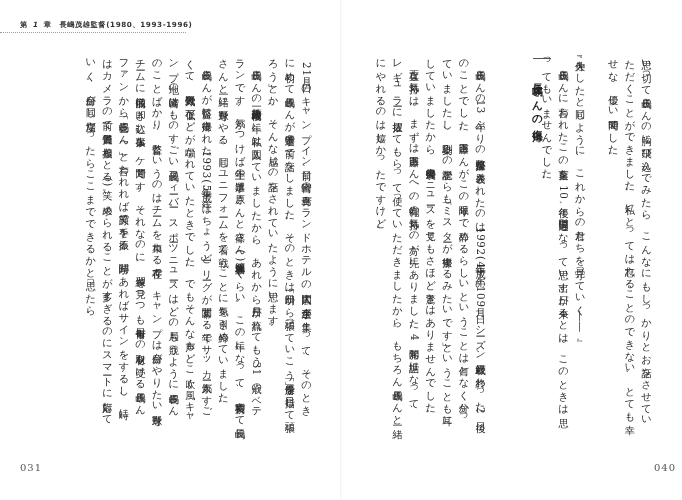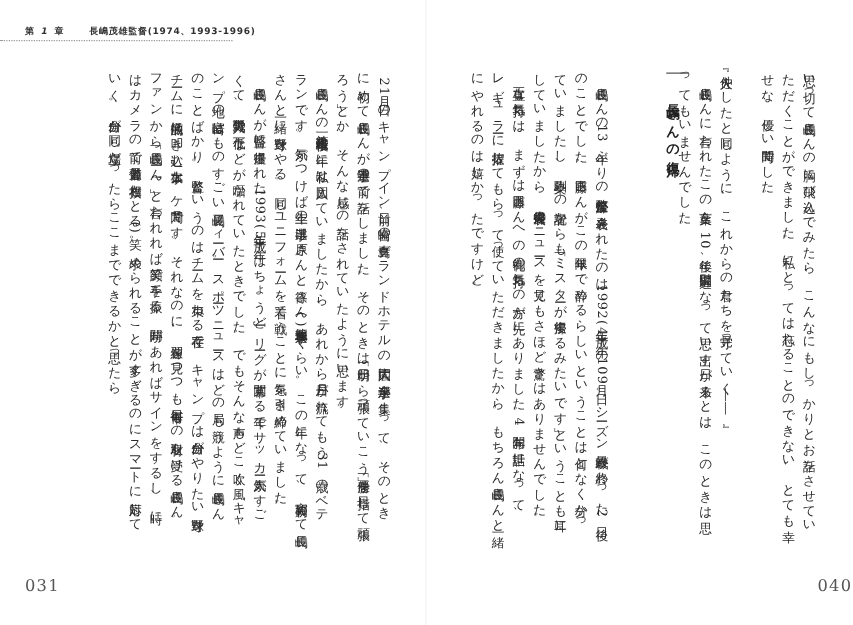--- a/index.html
+++ b/index.html
@@ -15,21 +15,21 @@
     position: absolute; left: 340px; top: 0; width: 2px; height: 500px;
     background: linear-gradient(to right, #f2f2f2, #ffffff);
   }
   
   .running-header {
     position: absolute; left: 20px; top: 20px; width: 165px;
     font-family: "DejaVu Sans", "Liberation Sans", sans-serif;
     font-size: 7.2px; font-weight: bold; color: #333; letter-spacing: 0.6px;
     white-space: nowrap;
   }
-  .running-header .chap { margin-right: 20px; }
+  .running-header .chap { margin-right: 8px; }
   .running-header .chap i { font-style: italic; margin: 0 2px; }
   .header-rule {
     position: absolute; left: 0; top: 32px; width: 186px; height: 0;
     border-top: 1px dotted #9a9a9a;
   }
   
   .vtext {
     position: absolute;
     writing-mode: vertical-rl;
     -webkit-writing-mode: vertical-rl;
@@ -55,32 +55,32 @@
     writing-mode: vertical-rl; -webkit-writing-mode: vertical-rl;
     font-family: "DejaVu Sans", "Liberation Sans", sans-serif;
     font-weight: bold; font-size: 10.6px; letter-spacing: 2px; color: #222;
   }
   
   .left-body {
     right: 368px; top: 52px; height: 370px; width: 300px;
   }
   .folio {
     position: absolute; top: 462px;
-    font-size: 13px; letter-spacing: 1px; color: #555;
+    font-size: 10px; letter-spacing: 1px; color: #555;
   }
   .folio-left { left: 20px; }
   .folio-right { left: 654px; }
 </style>
 </head>
 <body>
 
 <div class="spread">
 
   <div class="running-header">
-    <span class="chap"><span>第</span> <i>1</i> <span>章</span></span><span>長嶋茂雄監督(1974、1993-1996)</span>
+    <span class="chap"><span>第</span> <i>1</i> <span>章</span></span><span>長嶋茂雄監督(1980、1993-1996)</span>
   </div>
   <div class="header-rule"></div>
 
   <div class="gutter"></div>
 
   <div class="vtext left-body">
     <p>2月1日のキャンプイン前日、宮崎の青島グランドホテルの大広間に全選手が集まって、そのときに初めて長嶋さんが選手達の前で話をしました。そのときは「明日から頑張っていこう」「優勝を目指して頑張ろう」とか、そんな感じの話をされていたように思います。</p>
     <p>長嶋さんの第一次政権最後の年に私は入団していましたから、あれから月日が流れてもう31歳のベテランです。気がつけば年上の選手は原さんと篠さん(篠塚和典選手)くらい。この年になって、実質初めて長嶋さんと一緒に野球をやる。同じユニフォームを着て戦うことに気を引き締めていました。</p>
     <p>長嶋さんが監督に復帰された1993年(平成5年)はちょうどJリーグが開幕する年でサッカー人気がすごくて、野球人気の低下などが囁かれていたときでした。でもそんな声もどこ吹く風。キャンプ地の宮崎はものすごい長嶋フィーバー。スポーツニュースはどの局も競うように長嶋さんのことばかり。監督というのはチームを束ねる存在で、キャンプは自分がやりたい野球をチームに徹底的に叩き込む大事な1ケ月間です。それなのに、練習を見つつも毎日何十もの取材を受ける長嶋さん。ファンから「長嶋さーん!」と言われれば笑顔で手を振る。時間があればサインをするし、時にはカメラの前で警備員と相撲もとる(笑)。求められることが多すぎるのにスマートに対応していく。自分が同じ立場だったらここまでできるかと思ったら、</p>
   </div>

